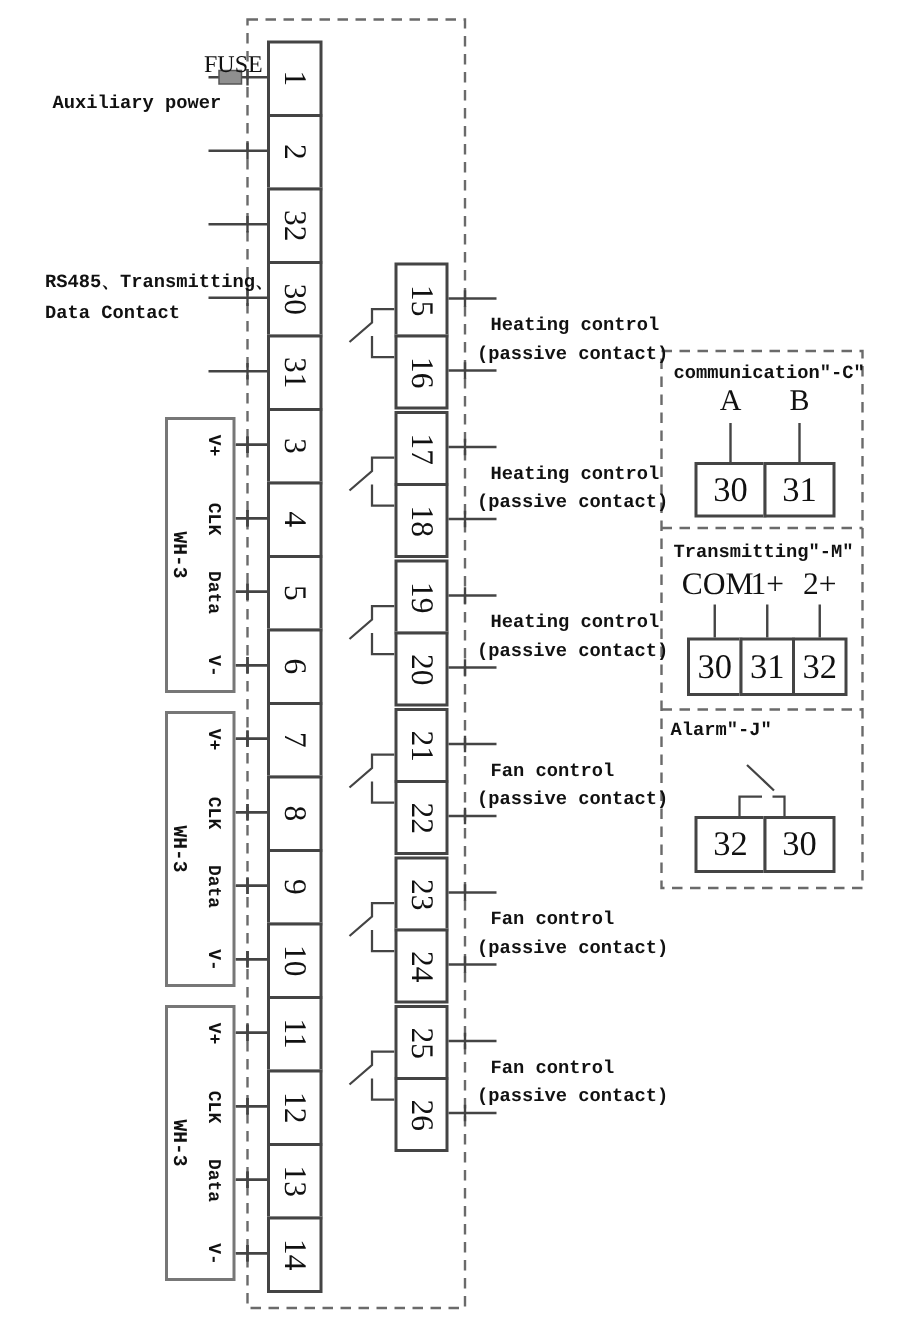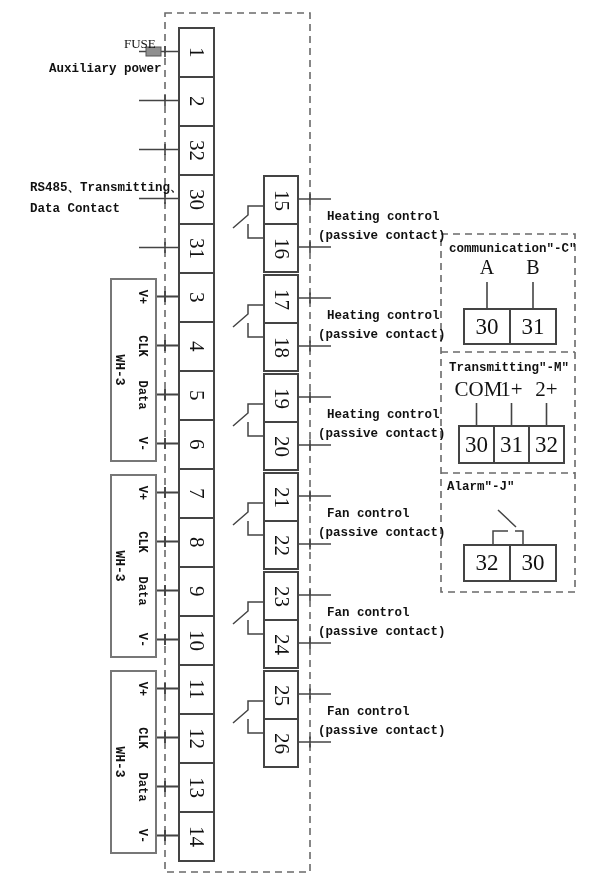--- a/index.html
+++ b/index.html
@@ -120,22 +120,22 @@
       <line x1="157" y1="835.5" x2="179" y2="835.5" stroke="#444444" stroke-width="1.6"></line>
       <line x1="165" y1="830" x2="165" y2="841" stroke="#444444" stroke-width="1.6"></line>
       <line x1="487" y1="282" x2="487" y2="309" stroke="#444444" stroke-width="1.6"></line>
       <line x1="533" y1="282" x2="533" y2="309" stroke="#444444" stroke-width="1.6"></line>
       <line x1="476.5" y1="403" x2="476.5" y2="426" stroke="#444444" stroke-width="1.6"></line>
       <line x1="511.5" y1="403" x2="511.5" y2="426" stroke="#444444" stroke-width="1.6"></line>
       <line x1="546.5" y1="403" x2="546.5" y2="426" stroke="#444444" stroke-width="1.6"></line>
       <path d="M493 544 V531 H508 M498 510 L516 527 M523 544 V531 H515" fill="none" stroke="#444444" stroke-width="1.5"></path>
     </svg>
 
-  <div class="lbl serif" style="left:124px;top:37px;font-size:13px;font-weight:normal;">FUSE</div>
-  <div class="lbl" style="left:49px;top:62px;">Auxiliary power</div>
+  <div class="lbl serif" style="left:136px;top:37px;font-size:16px;font-weight:normal;">FUSE</div>
+  <div class="lbl" style="left:35px;top:62px;">Auxiliary power</div>
   <div class="lbl" style="left:30px;top:181px;">RS485、Transmitting、</div>
   <div class="lbl" style="left:30px;top:202px;">Data Contact</div>
 
   <div class="lbl" style="left:449px;top:242px;">communication"-C"</div>
   <div class="lbl" style="left:449px;top:361px;">Transmitting"-M"</div>
   <div class="lbl" style="left:447px;top:480px;">Alarm"-J"</div>
 <div class="tcell" style="left: 178px; top: 27px; width: 37px; height: 51px;">
       <span class="vnum">1</span>
     </div>
     <div class="tcell" style="left: 178px; top: 76px; width: 37px; height: 51px;">

